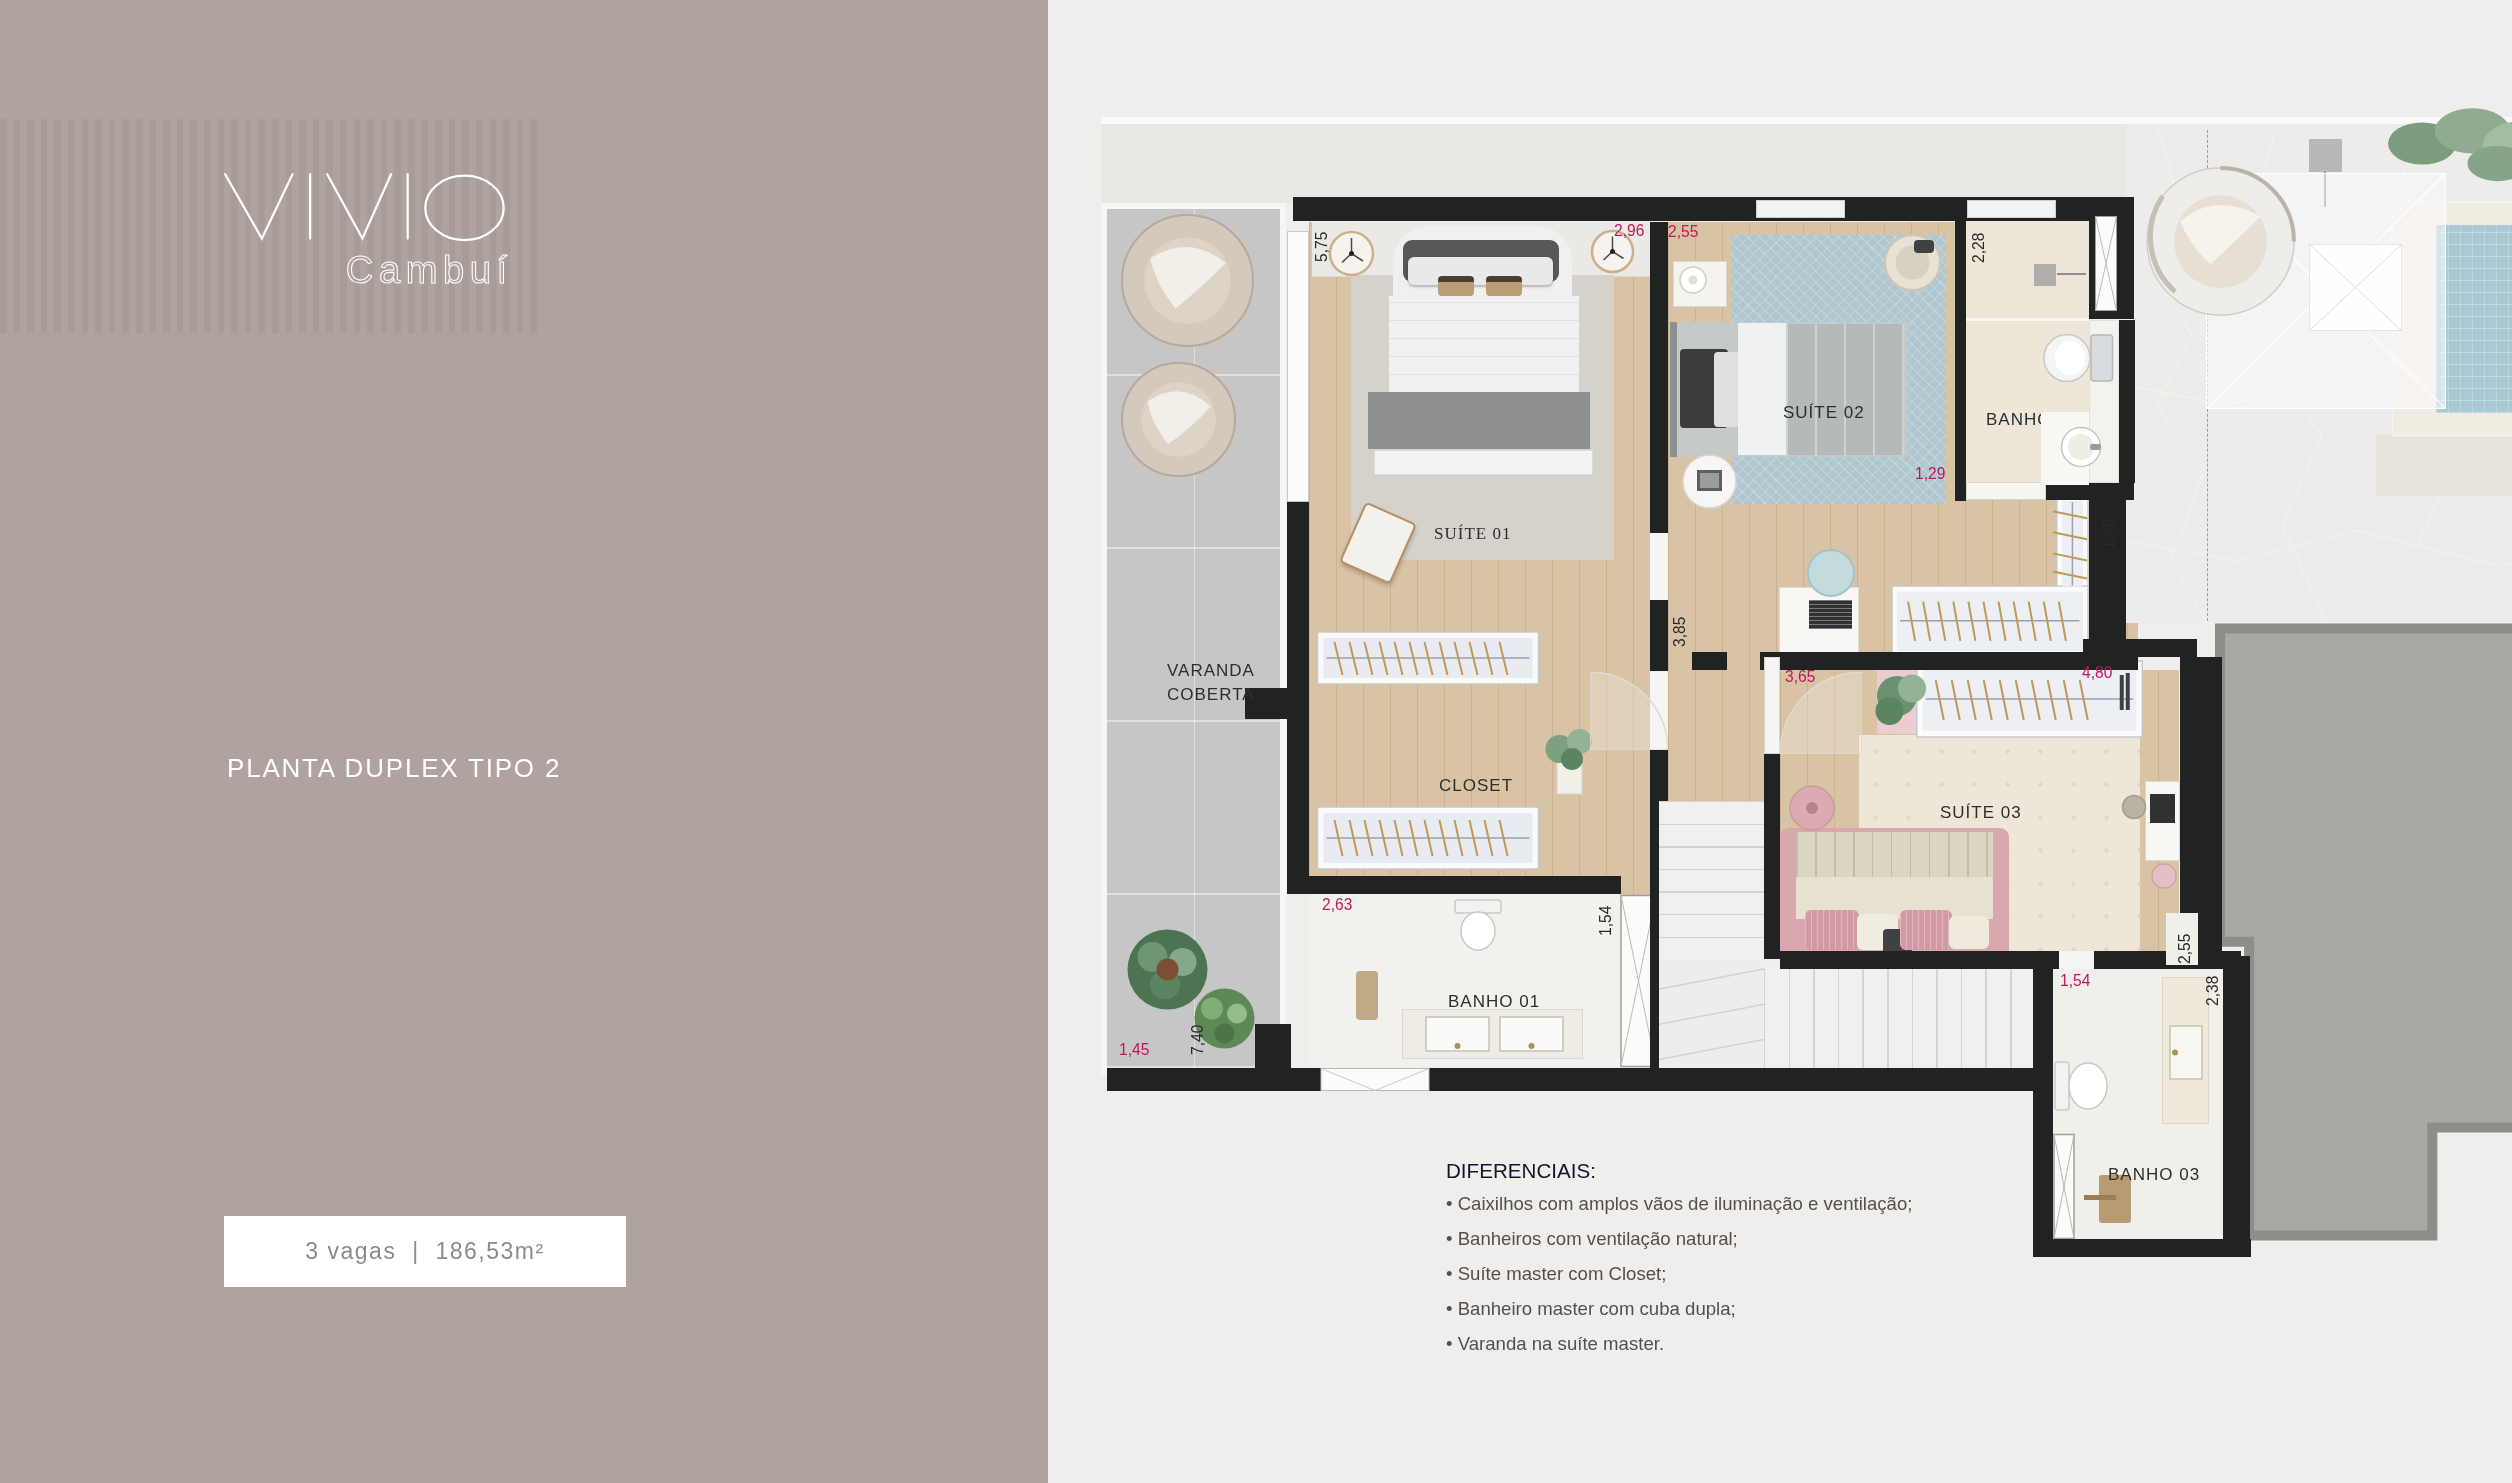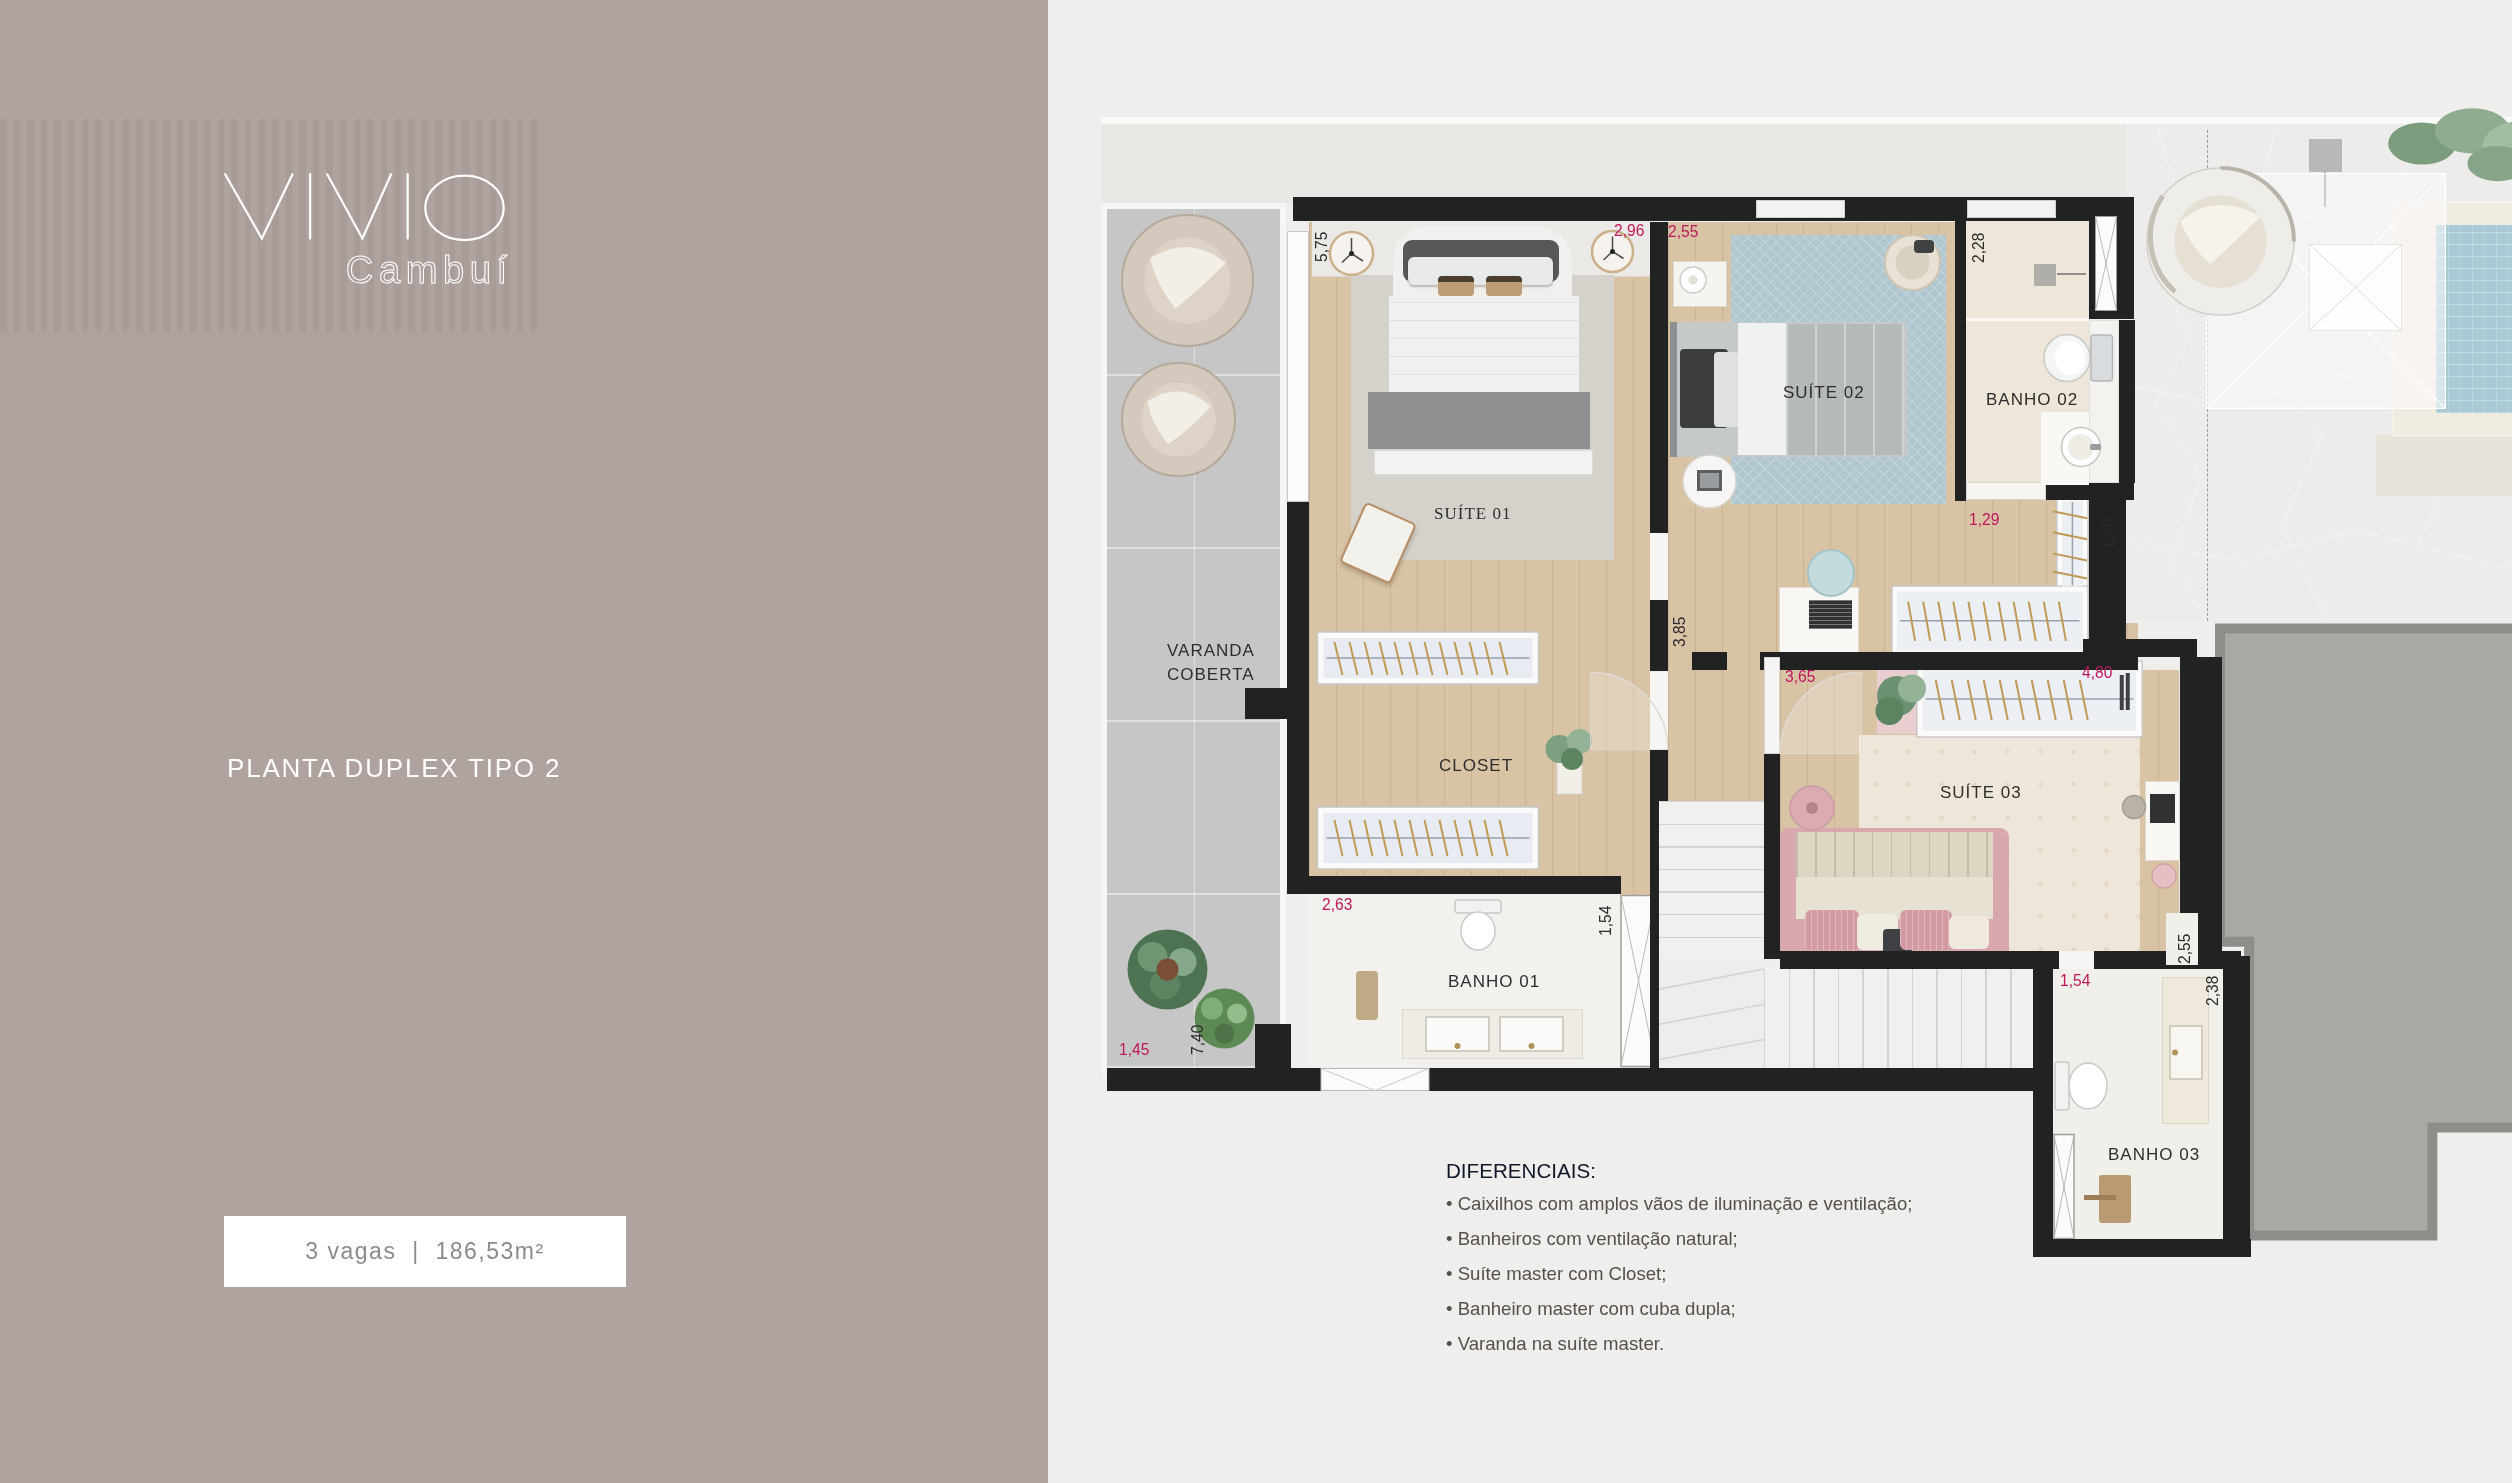--- a/index.html
+++ b/index.html
@@ -1,20 +1,20 @@
 <!DOCTYPE html>
 <html style="font-size:8px"><head>
 <meta charset="utf-8">
 <style>
   html,body{margin:0;padding:0;}
   #page{position:relative;width:2967px;height:1484px;background:#efeeec;overflow:hidden;
         font-family:"Liberation Sans", sans-serif;}
   #page *{position:absolute;box-sizing:border-box;}
   .wall{background:#212222;}
-  .lbl{font-size:17px;color:#2e2e2e;letter-spacing:1px;white-space:nowrap;}
+  .lbl{font-size:17px;color:#2e2e2e;letter-spacing:1px;white-space:nowrap;margin-top:20px;}
   .dim{font-size:15.6px;color:#be185d;white-space:nowrap;}
   .dimv{font-size:15.6px;color:#2a2a2a;white-space:nowrap;transform:rotate(-90deg);transform-origin:left top;}
   .wood{background:#d9c3a5;}
   .wood:after{content:"";position:absolute;left:0;top:0;right:0;bottom:0;
      background:repeating-linear-gradient(90deg, rgba(150,118,78,0.22) 0 1px, rgba(0,0,0,0) 1px 27px);}
   .win{background:#fbfbfa;border:1.5px solid #c9c9c7;}
 </style>
 </head>
 <body>
 <div id="page">
@@ -519,21 +519,21 @@
 <div class="lbl" style="left:1783px;top:383px;">SUÍTE 02</div>
 <div class="lbl" style="left:1986px;top:390px;">BANHO 02</div>
 <div class="lbl" style="left:1940px;top:783px;">SUÍTE 03</div>
 <div class="lbl" style="left:1448px;top:972px;">BANHO 01</div>
 <div class="lbl" style="left:2108px;top:1145px;">BANHO 03</div>
 
 <div class="dimv" style="left:1313px;top:262px;">5,75</div>
 <div class="dim" style="left:1614px;top:222px;">2,96</div>
 <div class="dim" style="left:1668px;top:223px;">2,55</div>
 <div class="dimv" style="left:1970px;top:263px;">2,28</div>
-<div class="dim" style="left:1969px;top:465px;margin-top:46px;">1,29</div>
+<div class="dim" style="left:1915px;top:465px;">1,29</div>
 <div class="dimv" style="left:2100px;top:549px;z-index:6;">1,40</div>
 <div class="dimv" style="left:1671px;top:647px;">3,85</div>
 <div class="dim" style="left:2082px;top:664px;">4,80</div>
 <div class="dim" style="left:1785px;top:668px;">3,65</div>
 <div class="dim" style="left:1322px;top:896px;">2,63</div>
 <div class="dimv" style="left:1597px;top:936px;">1,54</div>
 <div class="dimv" style="left:1189px;top:1055px;">7,40</div>
 <div class="dim" style="left:1119px;top:1041px;">1,45</div>
 <div class="dim" style="left:2060px;top:972px;">1,54</div>
 <div class="dimv" style="left:2204px;top:1006px;z-index:6;">2,38</div>

